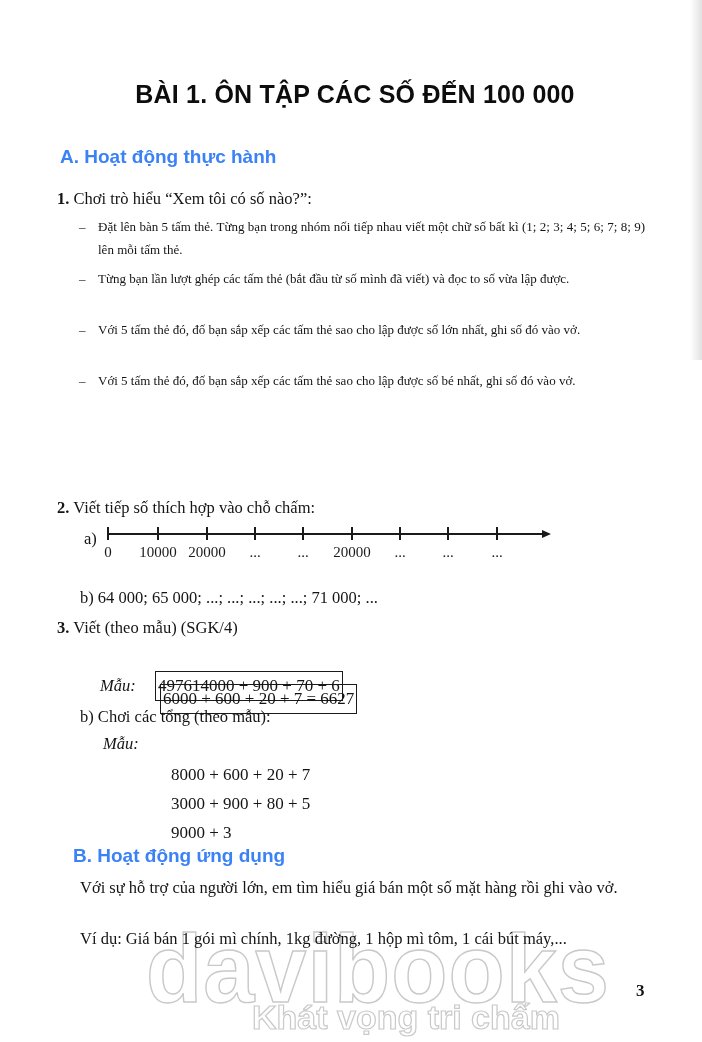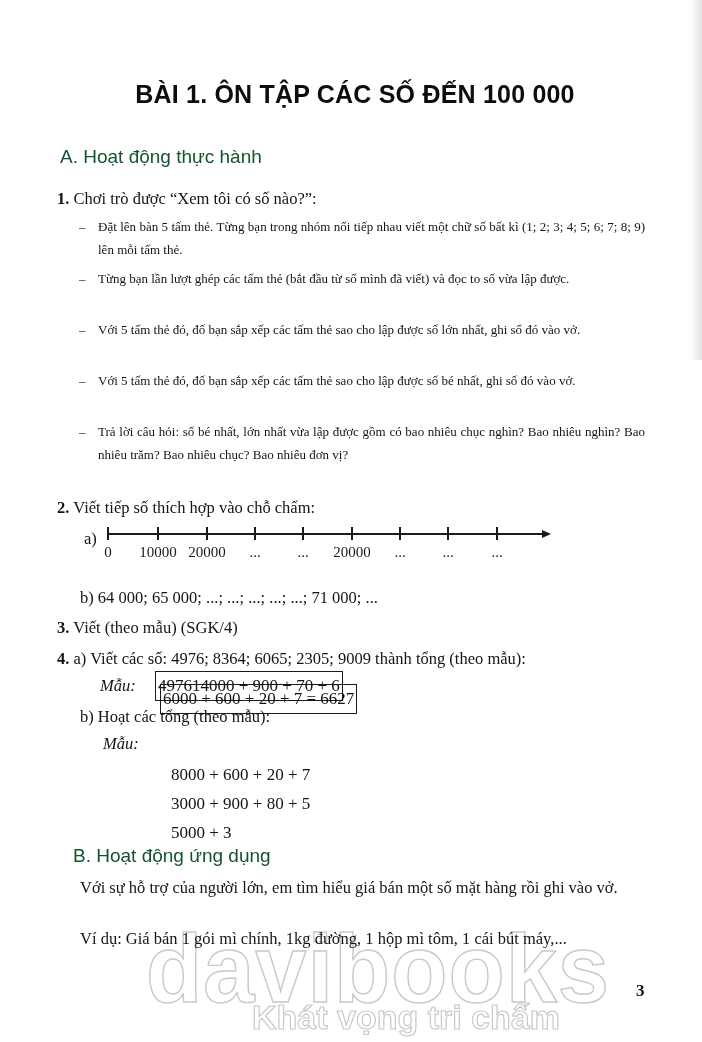--- a/index.html
+++ b/index.html
@@ -7,22 +7,22 @@
     position:relative;width:702px;height:1042px;background:#ffffff;
     overflow:hidden;font-family:"Liberation Serif",serif;color:#141414;
   }
   .abs{position:absolute;}
   .title{
     width:702px;text-align:center;
     font-family:"Liberation Sans",sans-serif;font-weight:bold;
     font-size:25px;letter-spacing:0.2px;color:#0d0d0d;
   }
   .sec-heading{
-    font-family:"Liberation Sans",sans-serif;font-weight:normal;
-    font-size:19px;color:#14532d;
+    font-family:"Liberation Sans",sans-serif;font-weight:bold;
+    font-size:19px;color:#3b82f6;
   }
   .body-line{font-size:16.5px;line-height:23px;}
   .num-label{font-weight:bold;}
   .bullet{
     left:77px;width:568px;padding-left:21px;box-sizing:border-box;
     font-size:13px;line-height:23px;text-align:justify;
   }
   .bullet::before{content:"–";position:absolute;left:2px;top:0;}
   .numline{height:40px;}
   .numline .baseline{
@@ -68,28 +68,27 @@
   <div class="abs watermark-slogan" style="left:252px;top:998px;z-index:0">Khát vọng tri chấm</div>
 
   <div class="abs edge-shadow" style="z-index:0"></div>
 
   <div class="abs title" style="top:80px;left:4px;z-index:1">BÀI 1. ÔN TẬP CÁC SỐ ĐẾN 100 000</div>
 
   <div class="abs sec-heading" style="left:60px;top:146px;z-index:1">A. Hoạt động thực hành</div>
 
   <div class="abs body-line" style="left:57px;top:187px;z-index:1">
     <span class="num-label">1.</span>
-    <span>Chơi trò được “Xem tôi có số nào?”:</span>
+    <span>Chơi trò hiểu “Xem tôi có số nào?”:</span>
   </div>
 
   <div class="abs bullet" style="top:215px;z-index:1">Đặt lên bàn 5 tấm thẻ. Từng bạn trong nhóm nối tiếp nhau viết một chữ số bất kì (1; 2; 3; 4; 5; 6; 7; 8; 9) lên mỗi tấm thẻ.</div>
   <div class="abs bullet" style="top:267px;z-index:1">Từng bạn lần lượt ghép các tấm thẻ (bắt đầu từ số mình đã viết) và đọc to số vừa lập được.</div>
   <div class="abs bullet" style="top:318px;z-index:1">Với 5 tấm thẻ đó, đố bạn sắp xếp các tấm thẻ sao cho lập được số lớn nhất, ghi số đó vào vở.</div>
   <div class="abs bullet" style="top:369px;z-index:1">Với 5 tấm thẻ đó, đố bạn sắp xếp các tấm thẻ sao cho lập được số bé nhất, ghi số đó vào vở.</div>
-  <div class="abs bullet" style="top:420px;z-index:1">Trả lời câu hỏi: số bé nhất, lớn nhất vừa lập được gồm có bao nhiêu chục nghìn? Bao nhiêu nghìn? Bao nhiêu trăm? Bao nhiêu chục? Bao nhiêu đơn vị?</div>
 
   <div class="abs body-line" style="left:57px;top:496px;z-index:1">
     <span class="num-label">2.</span>
     <span>Viết tiếp số thích hợp vào chỗ chấm:</span>
   </div>
 
   <div class="abs body-line" style="left:84px;top:527px;z-index:1">a)</div>
   <div class="abs numline" style="left:108px;top:524px;width:445px;z-index:1">
     <div class="baseline"></div>
     <div class="arrowhead"></div>
@@ -131,36 +130,32 @@
     </div>
   </div>
 
   <div class="abs body-line" style="left:80px;top:586px;z-index:1">b) 64 000; 65 000; ...; ...; ...; ...; ...; 71 000; ...</div>
 
   <div class="abs body-line" style="left:57px;top:616px;z-index:1">
     <span class="num-label">3.</span>
     <span>Viết (theo mẫu) (SGK/4)</span>
   </div>
 
-  <div class="abs body-line" style="left:57px;top:647px;z-index:1">
-    <span class="num-label">4.</span>
-    <span>a) Viết các số: 4976; 8364; 6065; 2305; 9009 thành tổng (theo mẫu):</span>
-  </div>
 
   <div class="abs mau" style="left:100px;top:676px;z-index:1">Mẫu:</div>
   <div class="abs mau-box" style="left:155px;top:671px;z-index:1">497614000 + 900 + 70 + 6</div>
 
-  <div class="abs body-line" style="left:80px;top:705px;z-index:1">b) Hoạt các tổng (theo mẫu):</div>
+  <div class="abs body-line" style="left:80px;top:705px;z-index:1">b) Chơi các tổng (theo mẫu):</div>
 
   <div class="abs mau" style="left:103px;top:734px;z-index:1">Mẫu:</div>
   <div class="abs mau-box" style="left:160px;top:684px;z-index:1">6000 + 600 + 20 + 7 = 6627</div>
 
   <div class="abs sum-line" style="left:171px;top:765px;z-index:1">8000 + 600 + 20 + 7</div>
   <div class="abs sum-line" style="left:171px;top:794px;z-index:1">3000 + 900 + 80 + 5</div>
-  <div class="abs sum-line" style="left:171px;top:823px;z-index:1">5000 + 3</div>
+  <div class="abs sum-line" style="left:171px;top:823px;z-index:1">9000 + 3</div>
 
   <div class="abs sec-heading" style="left:73px;top:845px;z-index:1">B. Hoạt động ứng dụng</div>
 
   <div class="abs body-line" style="left:80px;top:876px;width:566px;text-align:justify;z-index:1">Với sự hỗ trợ của người lớn, em tìm hiểu giá bán một số mặt hàng rồi ghi vào vở.</div>
 
   <div class="abs body-line" style="left:80px;top:927px;z-index:1">Ví dụ: Giá bán 1 gói mì chính, 1kg đường, 1 hộp mì tôm, 1 cái bút máy,...</div>
 
   <div class="abs page-num" style="left:636px;top:981px;z-index:1">3</div>
 
 </div>

